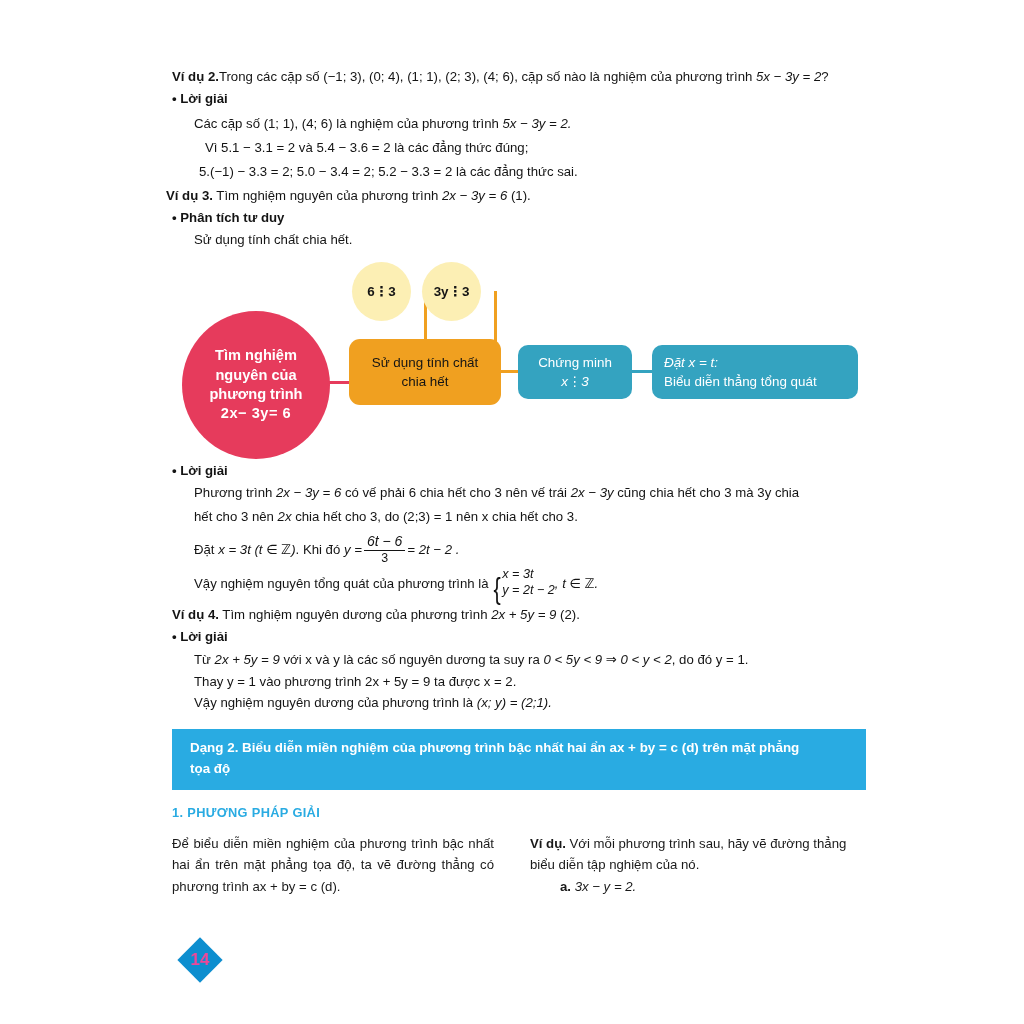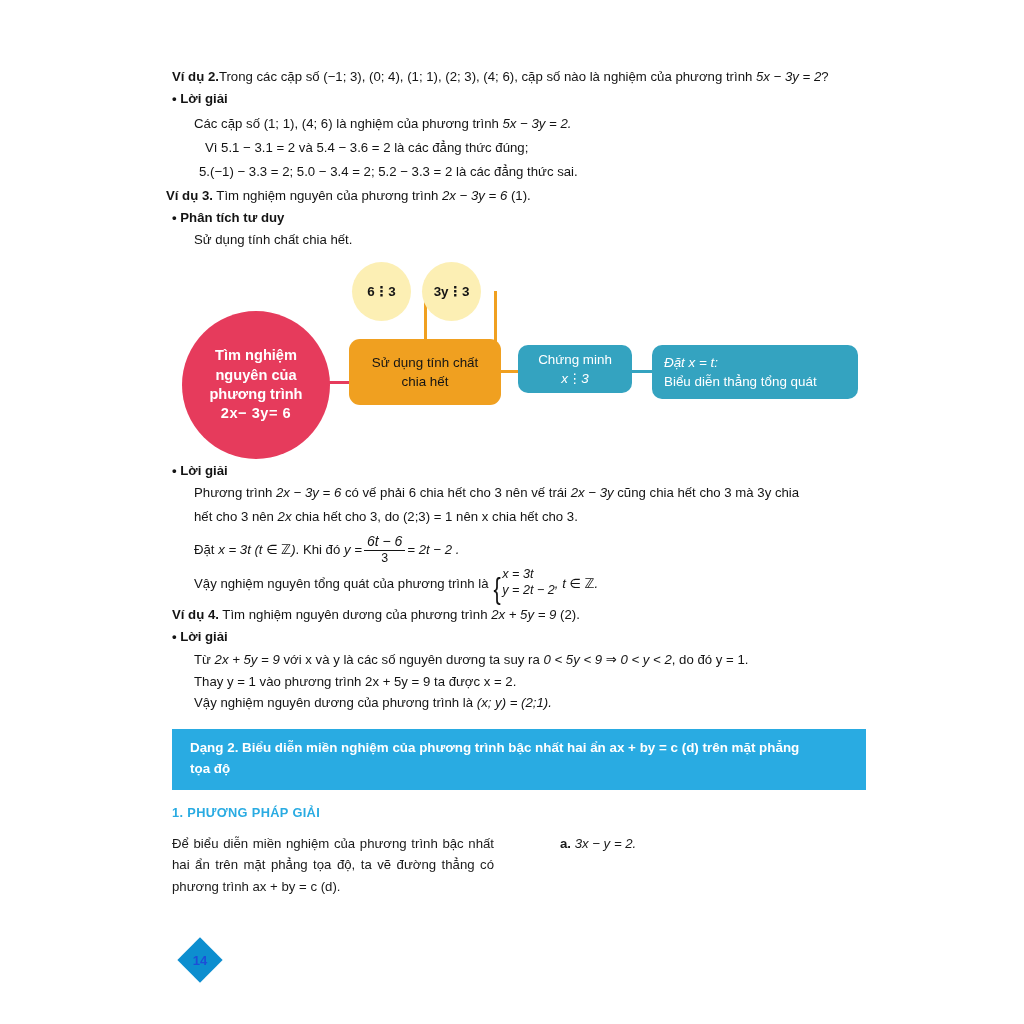--- a/index.html
+++ b/index.html
@@ -43,21 +43,21 @@
   }
   #y1{left:182px;top:7px;}
   #y2{left:252px;top:7px;}
   .box-orange{
     left:179px;top:84px;width:152px;height:66px;border-radius:11px;
     background:#f0a020;color:#141414;font-size:13.4px;line-height:1.42;font-weight:normal;z-index:3;
   }
   .box-cyan{
     background:#34a3c0;color:#ffffff;font-size:13.4px;line-height:1.45;z-index:3;border-radius:10px;
   }
-  #c1{left:348px;top:90px;width:114px;height:48px;}
+  #c1{left:348px;top:90px;width:114px;height:54px;}
   #c2{left:482px;top:90px;width:206px;height:54px;padding:0 12px;justify-content:flex-start;text-align:left;}
   .conn{position:absolute;z-index:1;}
   .conn-pink{background:#e63b5c;}
   .conn-orange{background:#f0a020;}
   .conn-cyan{background:#34a3c0;}
 
   
   #banner{
     position:absolute;left:172px;top:729px;width:694px;
     background:#29abe2;color:#ffffff;font-weight:bold;font-size:13.4px;line-height:1.55;
@@ -69,21 +69,21 @@
   
   .colL{position:absolute;left:172px;top:833px;width:322px;font-size:13.2px;line-height:1.62;text-align:justify;}
   .colR{position:absolute;left:530px;top:833px;width:336px;font-size:13.2px;line-height:1.62;}
   .colR .sub{margin-left:30px;}
 
   
   #pagenum{position:absolute;left:178px;top:938px;width:44px;height:44px;}
   #pagenum .dia{position:absolute;left:0;top:0;width:32px;height:32px;background:#0d8ecf;
     transform:rotate(45deg);transform-origin:center;left:6px;top:6px;}
   #pagenum .num{position:absolute;left:0;top:0;width:44px;height:44px;display:flex;
-    align-items:center;justify-content:center;color:#1d4ed8;font-weight:bold;font-size:13px;}
+    align-items:center;justify-content:center;color:#ec4899;font-weight:bold;font-size:17px;}
 </style>
 </head>
 <body>
 
 <div class="page">
 
   <div class="blk" style="left:172px;top:68px;">
     <span class="bold">Ví dụ 2.</span><span>Trong các cặp số </span><span>(−1; 3), (0; 4), (1; 1), (2; 3), (4; 6)</span><span>, cặp số nào là nghiệm của phương trình </span><span class="mi">5x − 3y = 2</span><span>?</span>
   </div>
 
@@ -191,20 +191,23 @@
   <div id="banner">
     <div>Dạng 2. Biểu diễn miền nghiệm của phương trình bậc nhất hai ẩn ax + by = c (d) trên mặt phẳng</div>
     <div>tọa độ</div>
   </div>
 
   <div id="sect">1. PHƯƠNG PHÁP GIẢI</div>
 
   <div class="colL">Để biểu diễn miền nghiệm của phương trình bậc nhất hai ẩn trên mặt phẳng tọa độ, ta vẽ đường thẳng có phương trình ax + by = c   (d).</div>
 
   <div class="colR">
+    <div>
+      <span class="bold">Ví dụ.</span><span> Với mỗi phương trình sau, hãy vẽ đường thẳng biểu diễn tập nghiệm của nó.</span>
+    </div>
     <div class="sub">
       <span class="bold">a.</span><span class="mi"> 3x − y = 2.</span>
     </div>
   </div>
 
   <div id="pagenum">
     <div class="dia"></div>
     <div class="num">14</div>
   </div>
 

